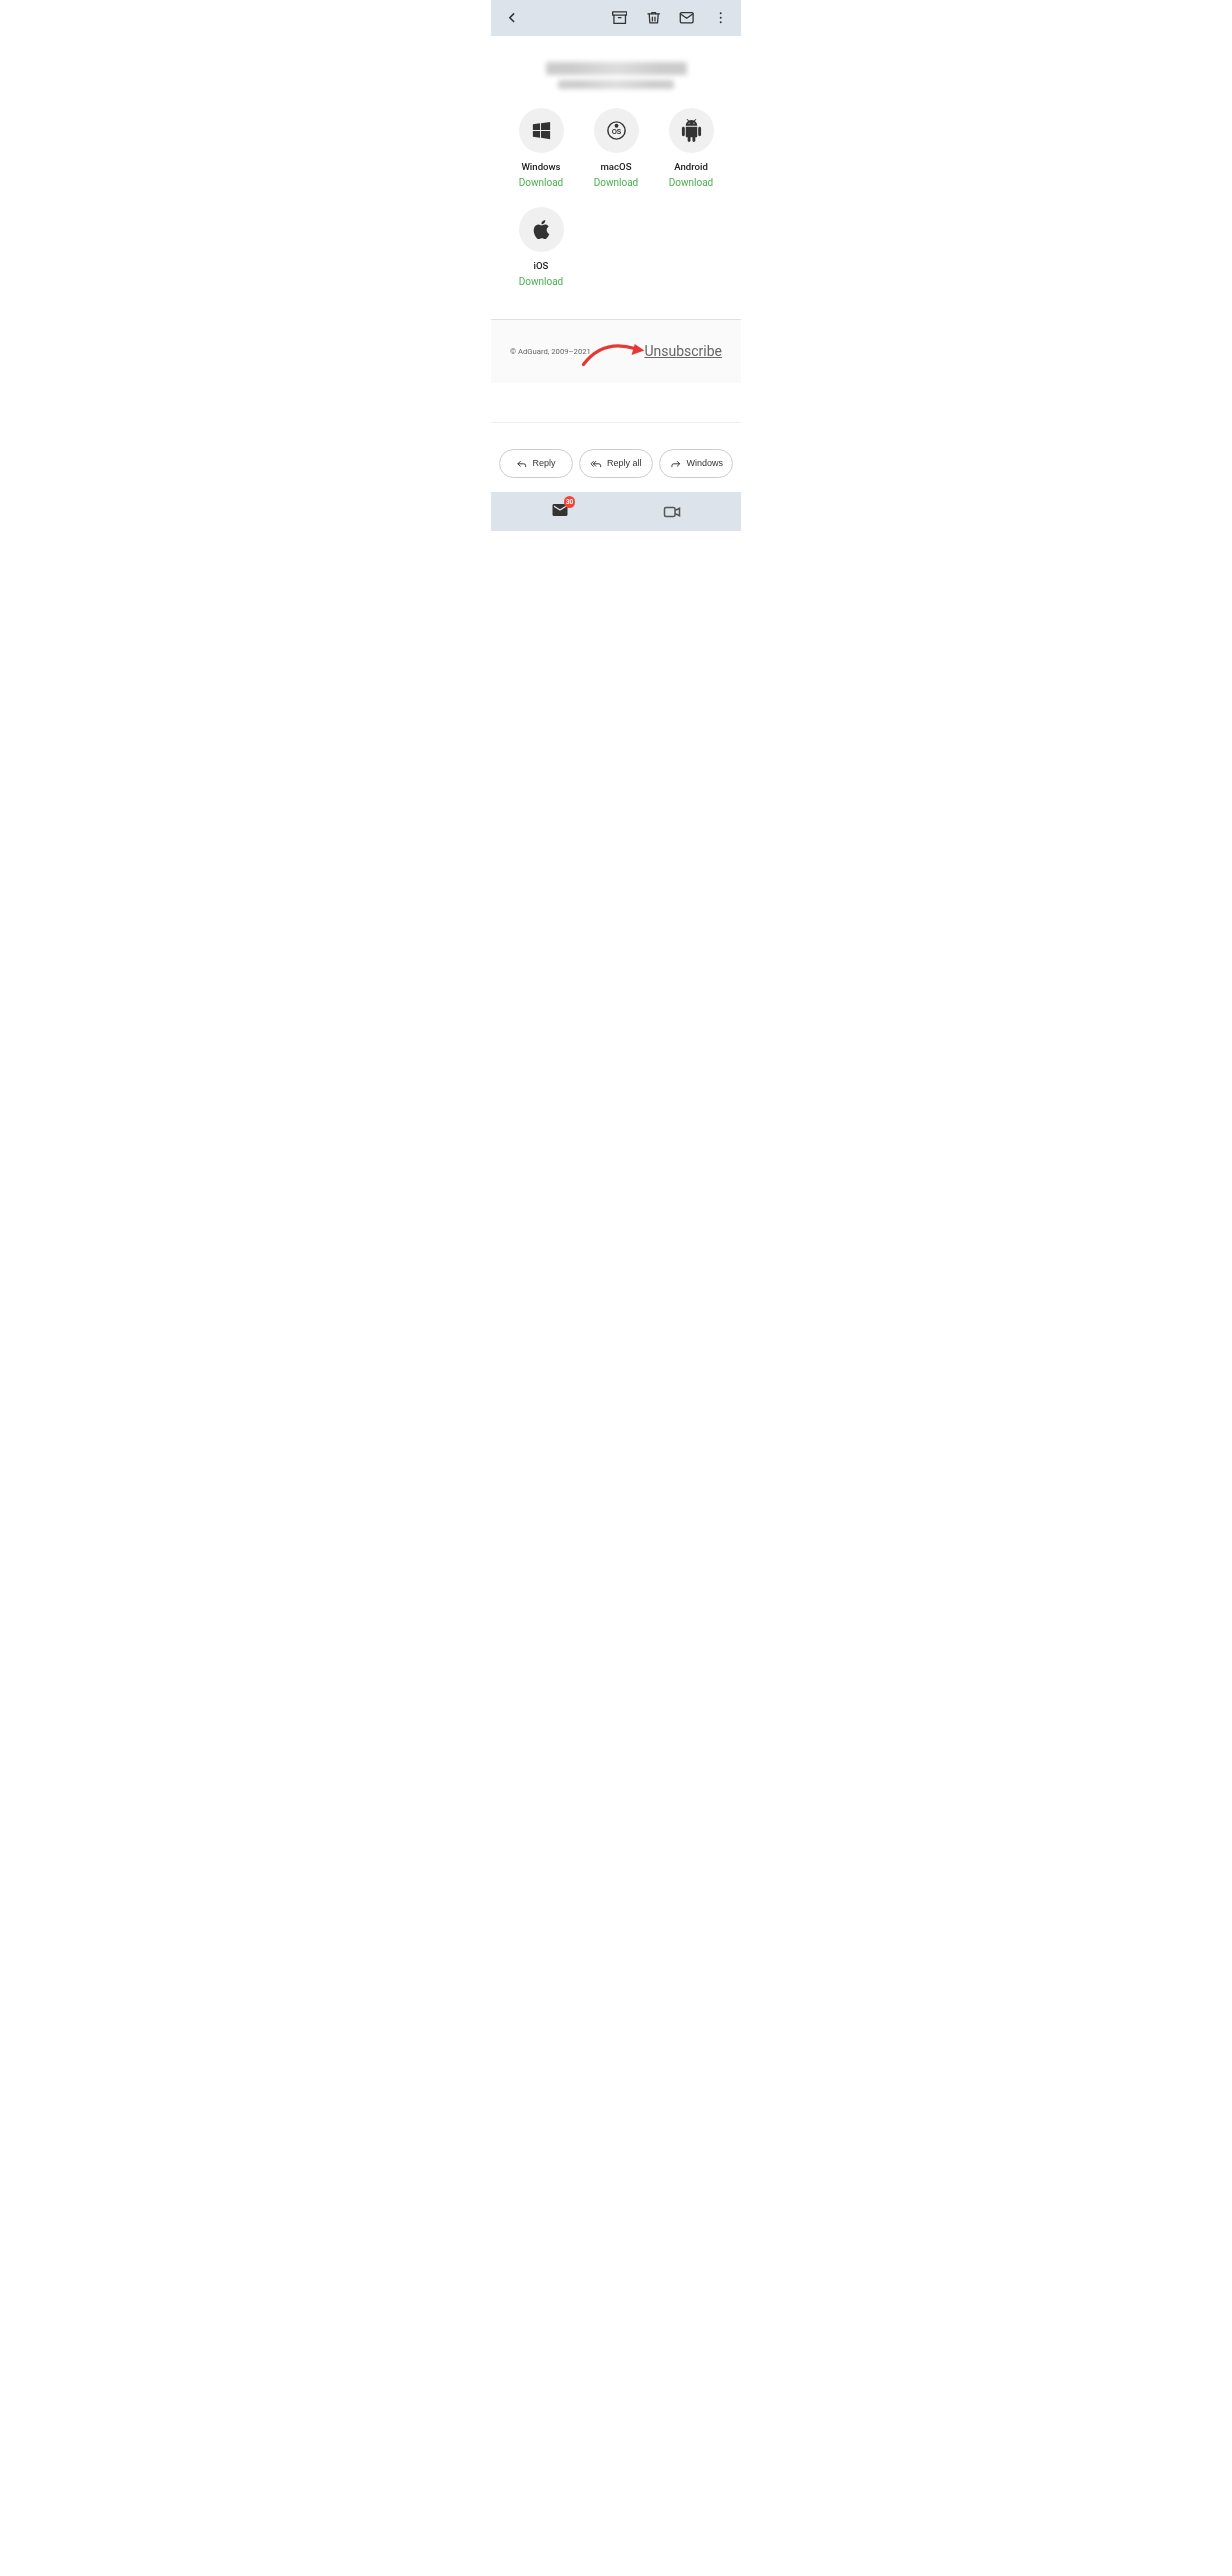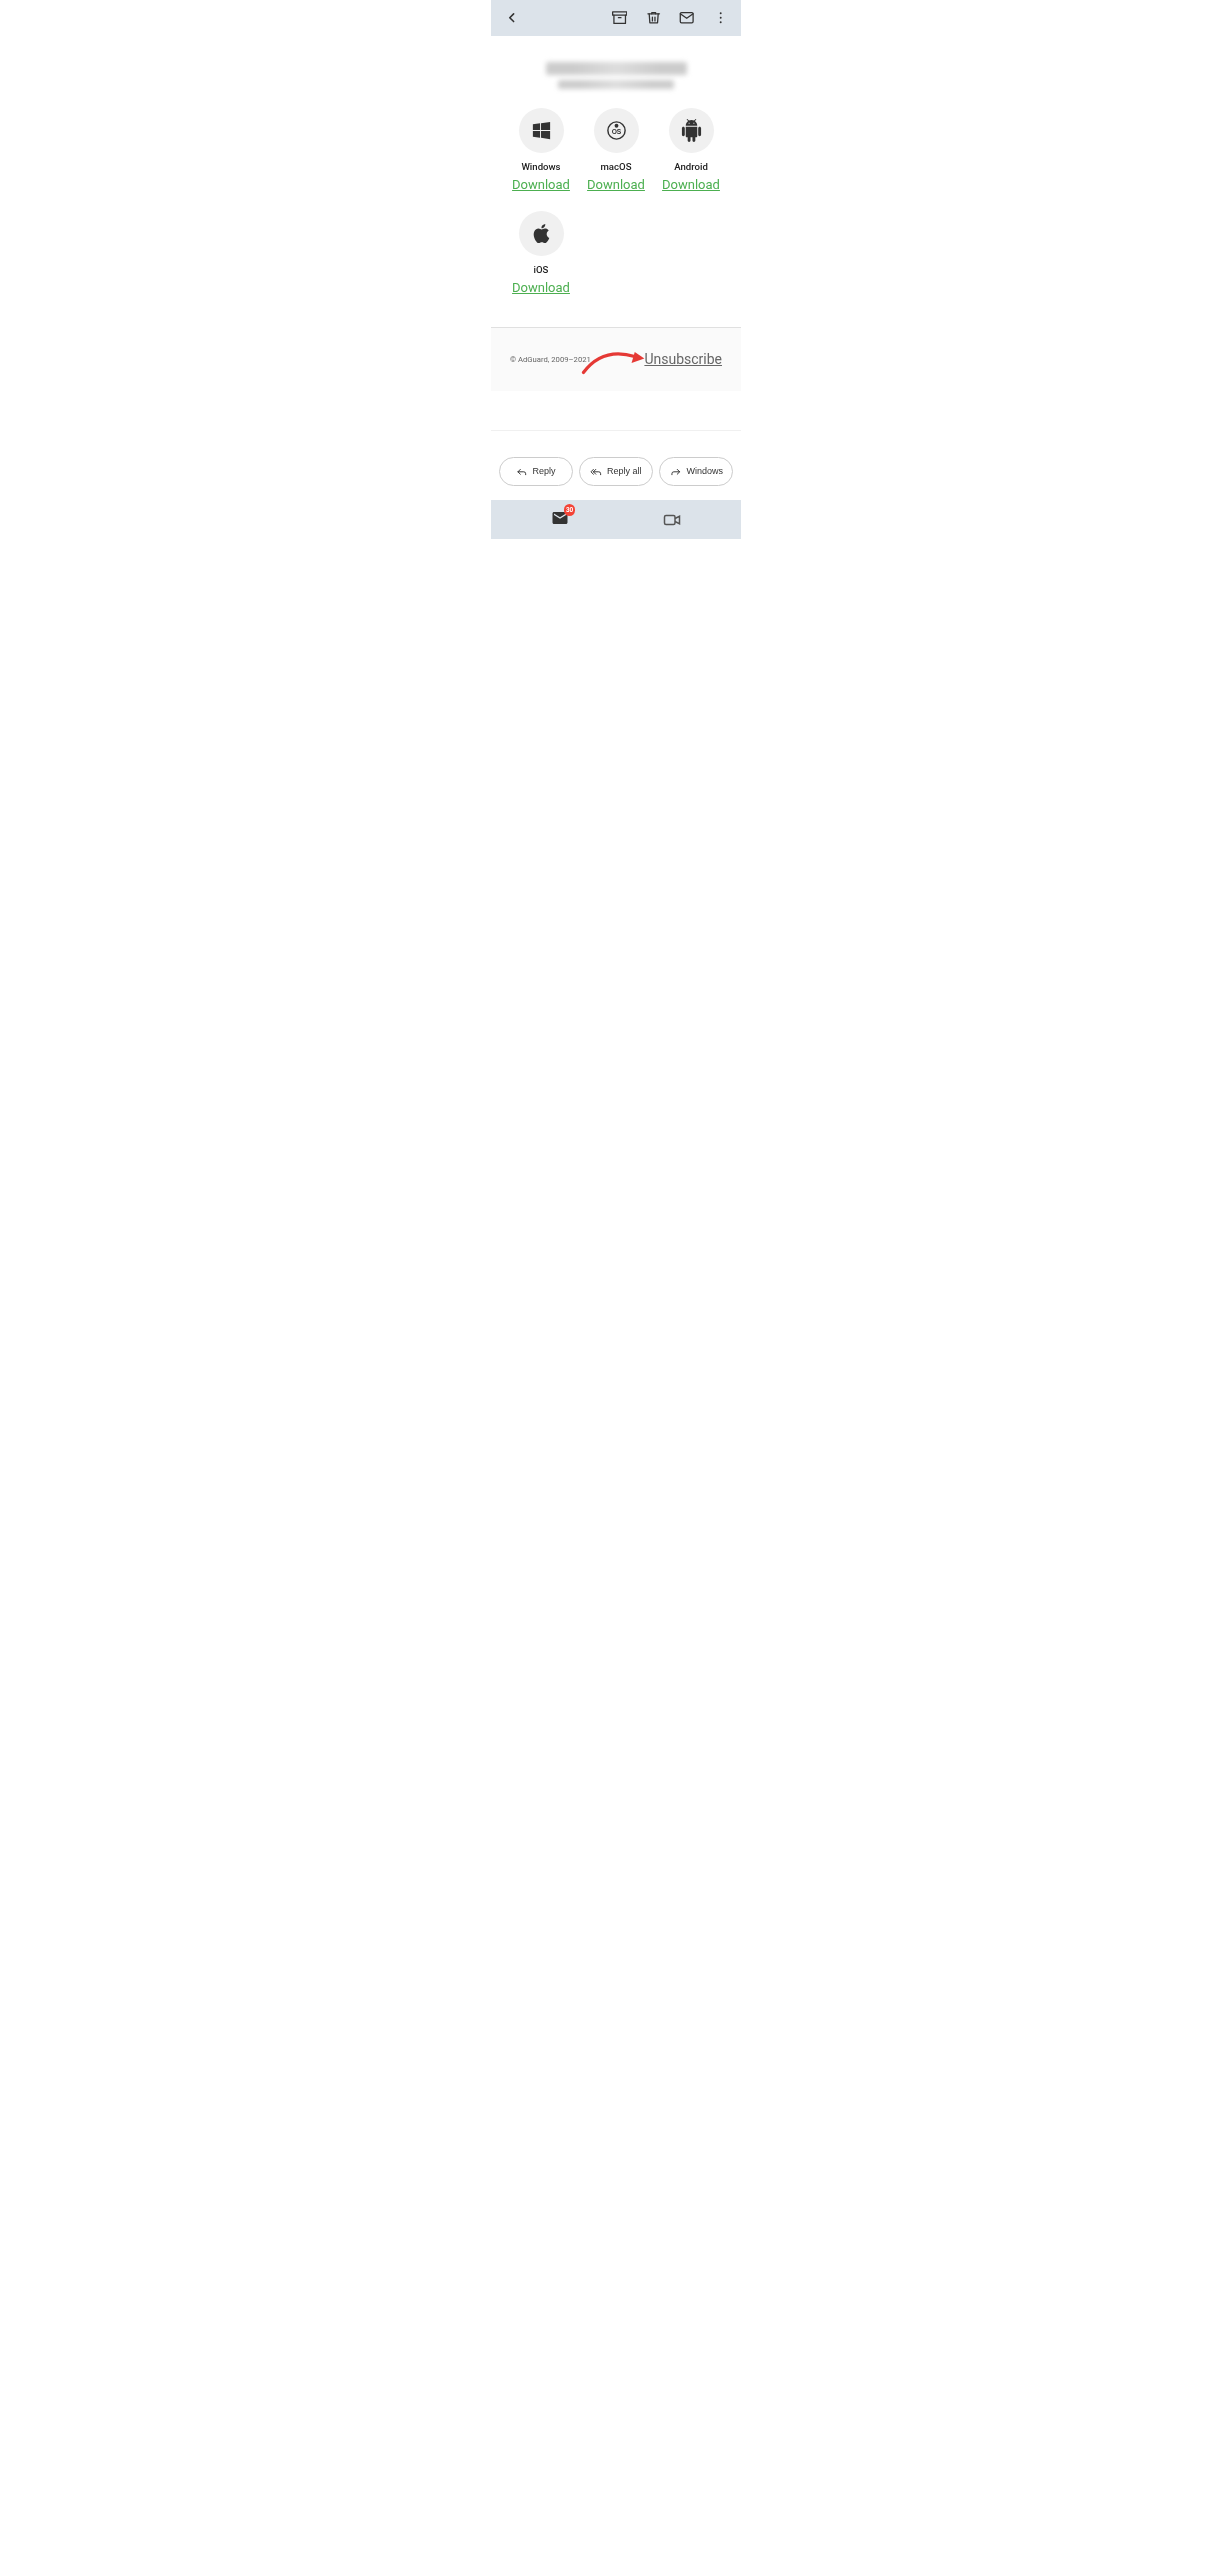--- a/index.html
+++ b/index.html
@@ -113,23 +113,22 @@
       height: 23px;
     }
 
     .platform-name {
       font-size: 9.6px;
       font-weight: 500;
       color: #222;
     }
 
     .download-link {
-      font-size: 13px;
+      font-size: 10px;
       color: #4caf50;
-      text-decoration: underline;
       cursor: pointer;
     }
 
     
     .email-footer {
       border-top: 0.6px solid #e0e0e0;
       padding: 13px 19px;
       background: #fafafa;
       display: flex;
       align-items: center;

